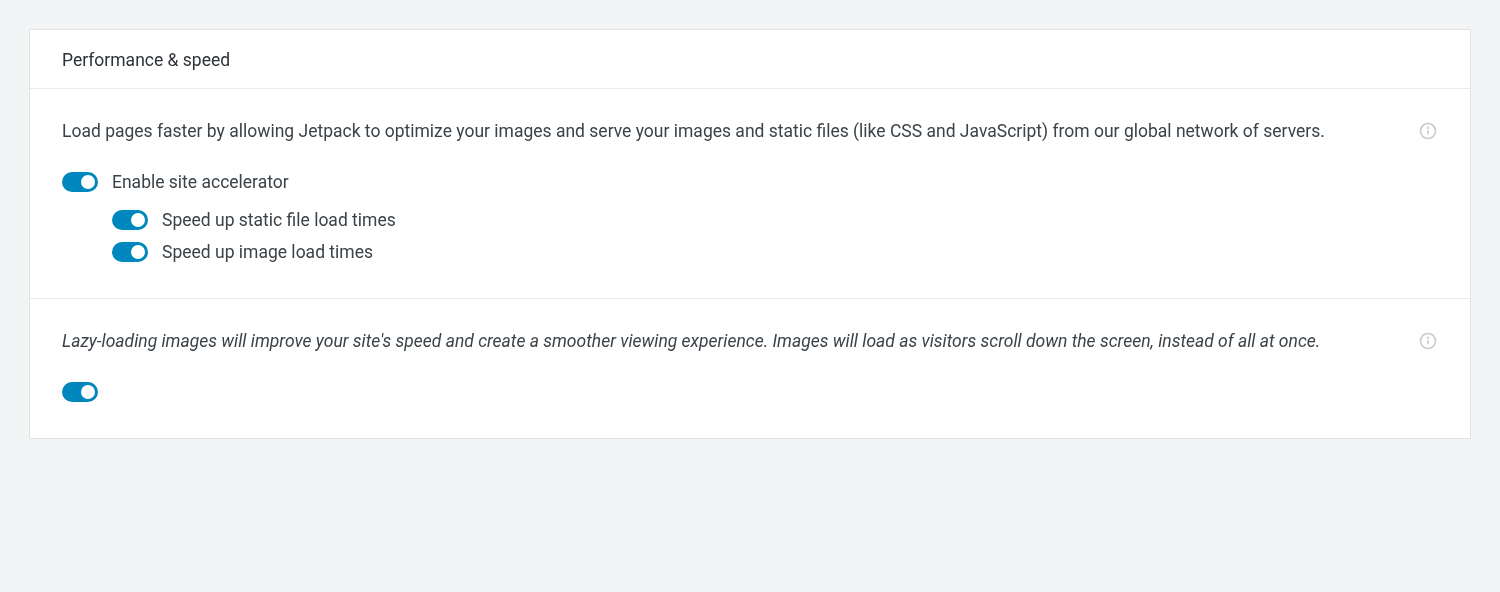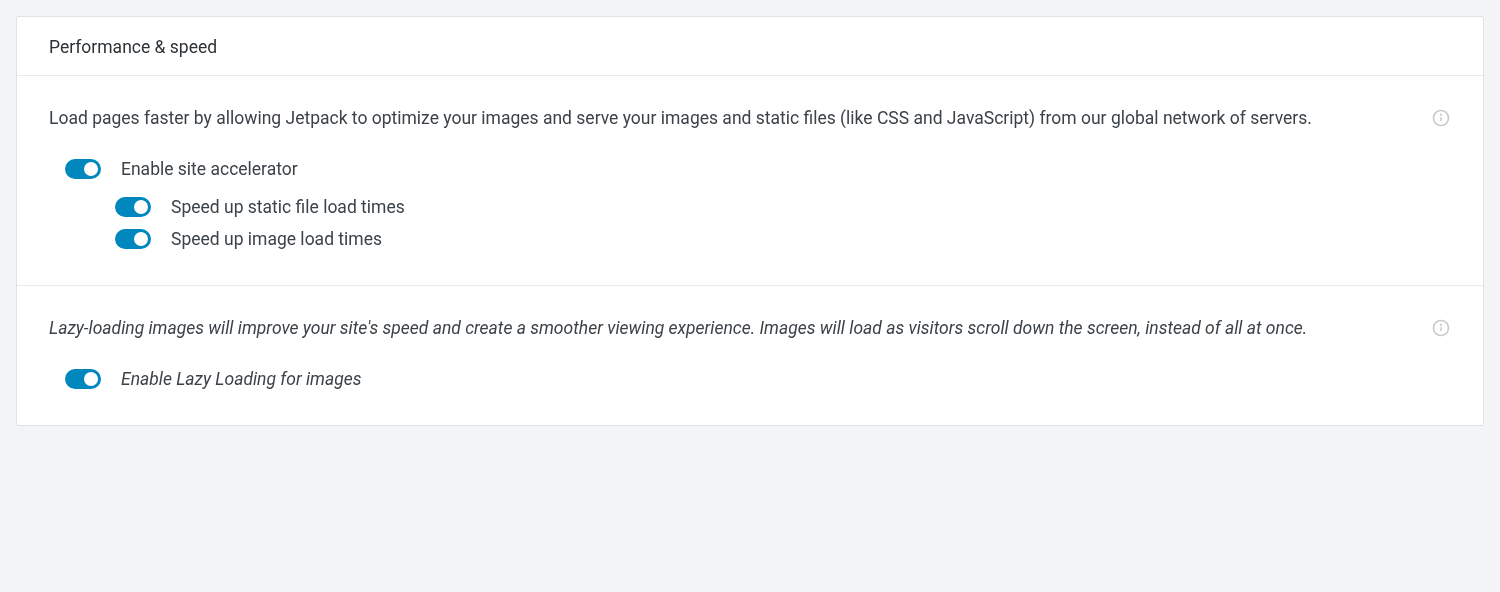--- a/index.html
+++ b/index.html
@@ -10,21 +10,21 @@
     body {
       font-family: -apple-system, BlinkMacSystemFont, "Segoe UI", Roboto, Helvetica, Arial, sans-serif;
       background: #f3f4f5;
       display: flex;
       justify-content: center;
       align-items: flex-start;
       min-height: 592px;
     }
     .page-wrap {
       width: 1500px;
-      padding: 16px;
+      padding: 29px;
     }
     .card {
       background: #fff;
       border: 1px solid #e1e2e2;
       border-radius: 2px;
     }
     .card-header {
       padding: 20px 32px 18px 32px;
       border-bottom: 1px solid #e9eaea;
     }
@@ -62,22 +62,21 @@
       align-items: center;
       justify-content: center;
     }
     .info-icon svg {
       width: 20px;
       height: 20px;
     }
     .toggle-row {
       display: flex;
       align-items: center;
-      gap: 20px;
-      margin-left: 16px;
+      gap: 14px;
     }
     .toggle {
       width: 36px;
       height: 20px;
       border-radius: 10px;
       background: #0087be;
       position: relative;
       flex-shrink: 0;
       cursor: pointer;
     }
@@ -151,18 +150,17 @@
           <svg viewBox="0 0 24 24" fill="none" stroke="#c9cccf" stroke-width="2">
             <circle cx="12" cy="12" r="9"></circle>
             <line x1="12" y1="11" x2="12" y2="16"></line>
             <circle cx="12" cy="8" r="0.5" fill="#c9cccf"></circle>
           </svg>
         </span>
       </div>
 
       <div class="toggle-row">
         <span class="toggle"></span>
-        <span class="toggle-label">Enable Lazy Loading for images</span>
       </div>
     </div>
 
   </div>
 </div>
 
 </body></html>

